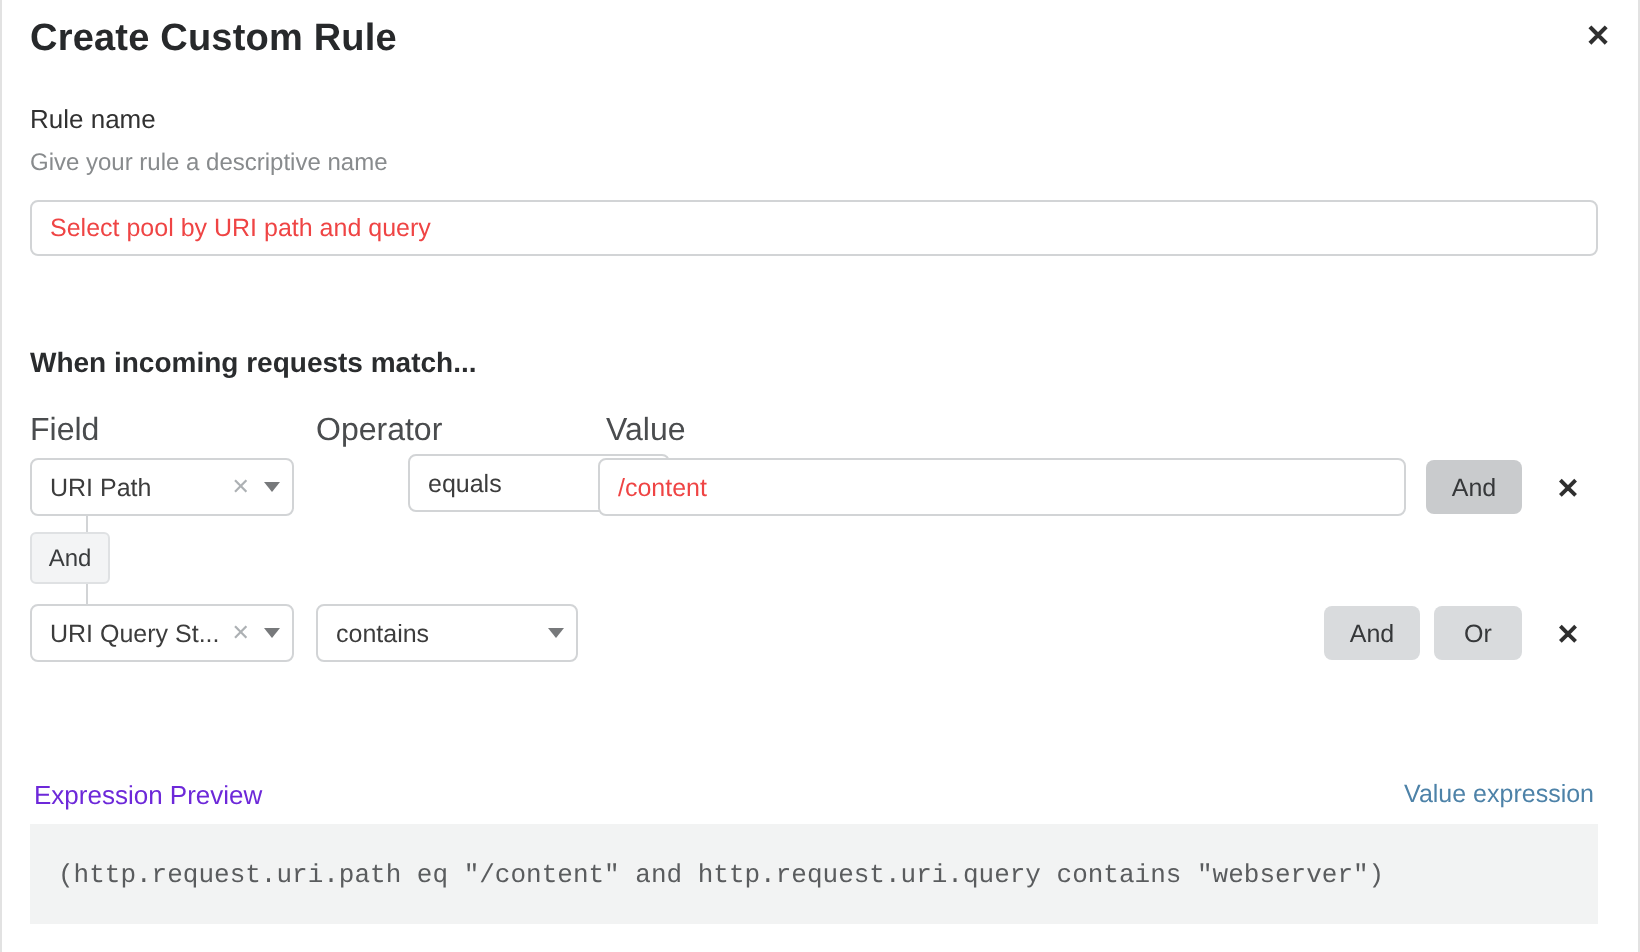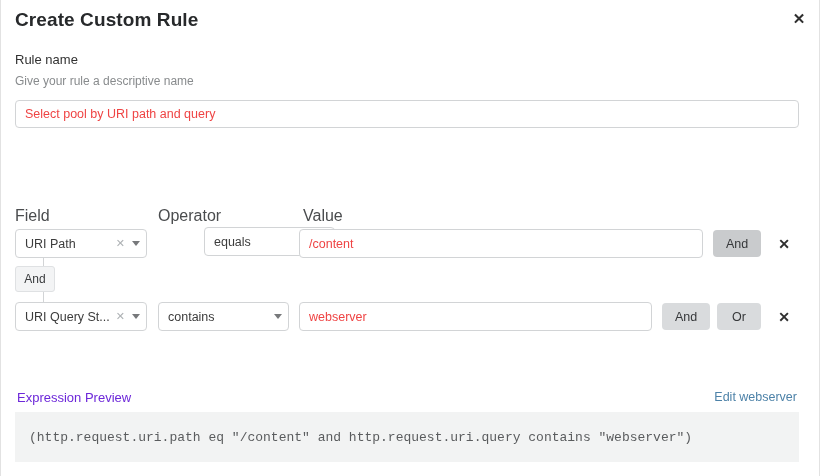--- a/index.html
+++ b/index.html
@@ -226,20 +226,21 @@
 
 <div class="modal">
 
   <div class="modal-title">Create Custom Rule</div>
   <div class="close-btn">✕</div>
 
   <div class="section-label rule-name-label">Rule name</div>
   <div class="section-label rule-name-help">Give your rule a descriptive name</div>
   <input id="rule-name-input" class="text-input" type="text" value="Select pool by URI path and query" style="">
 
+  <div class="match-heading">When incoming requests match...</div>
 
   <div class="col-head col-head-field">Field</div>
   <div class="col-head col-head-operator">Operator</div>
   <div class="col-head col-head-value">Value</div>
 
   <div class="connector-line" style="top:258px;height:10px;"></div>
   <div class="connector-line" style="top:291px;height:11px;"></div>
 
   <div class="select-box field-select" style="top:229px;">
     <span class="select-label">URI Path</span>
@@ -272,26 +273,25 @@
       </span>
   </div>
 
   <div class="select-box op-select" style="top:302px;">
     <span class="select-label">contains</span>
     <span class="select-caret">
         <span class="caret-tri"></span>
       </span>
   </div>
 
-  <input class="text-input" type="text" style="left: 298px; top: 302px; width: 353px; height: 29px;" value="webserver">
 
   <button class="pill-btn pill-light" style="left:661px;top:303px;width:48px;">And</button>
   <button class="pill-btn pill-light" style="left:716px;top:303px;width:44px;">Or</button>
 
   <div class="row-delete" style="left:774px;top:308px;">✕</div>
 
   <div class="expr-label">Expression Preview</div>
-  <div class="expr-edit-link">Edit webserver</div>
+  <div class="expr-edit-link">Value expression</div>
   <div class="expr-box">
     <span class="expr-code">(http.request.uri.path eq "/content" and http.request.uri.query contains "webserver")</span>
   </div>
 
 </div>
 
 </body></html>

